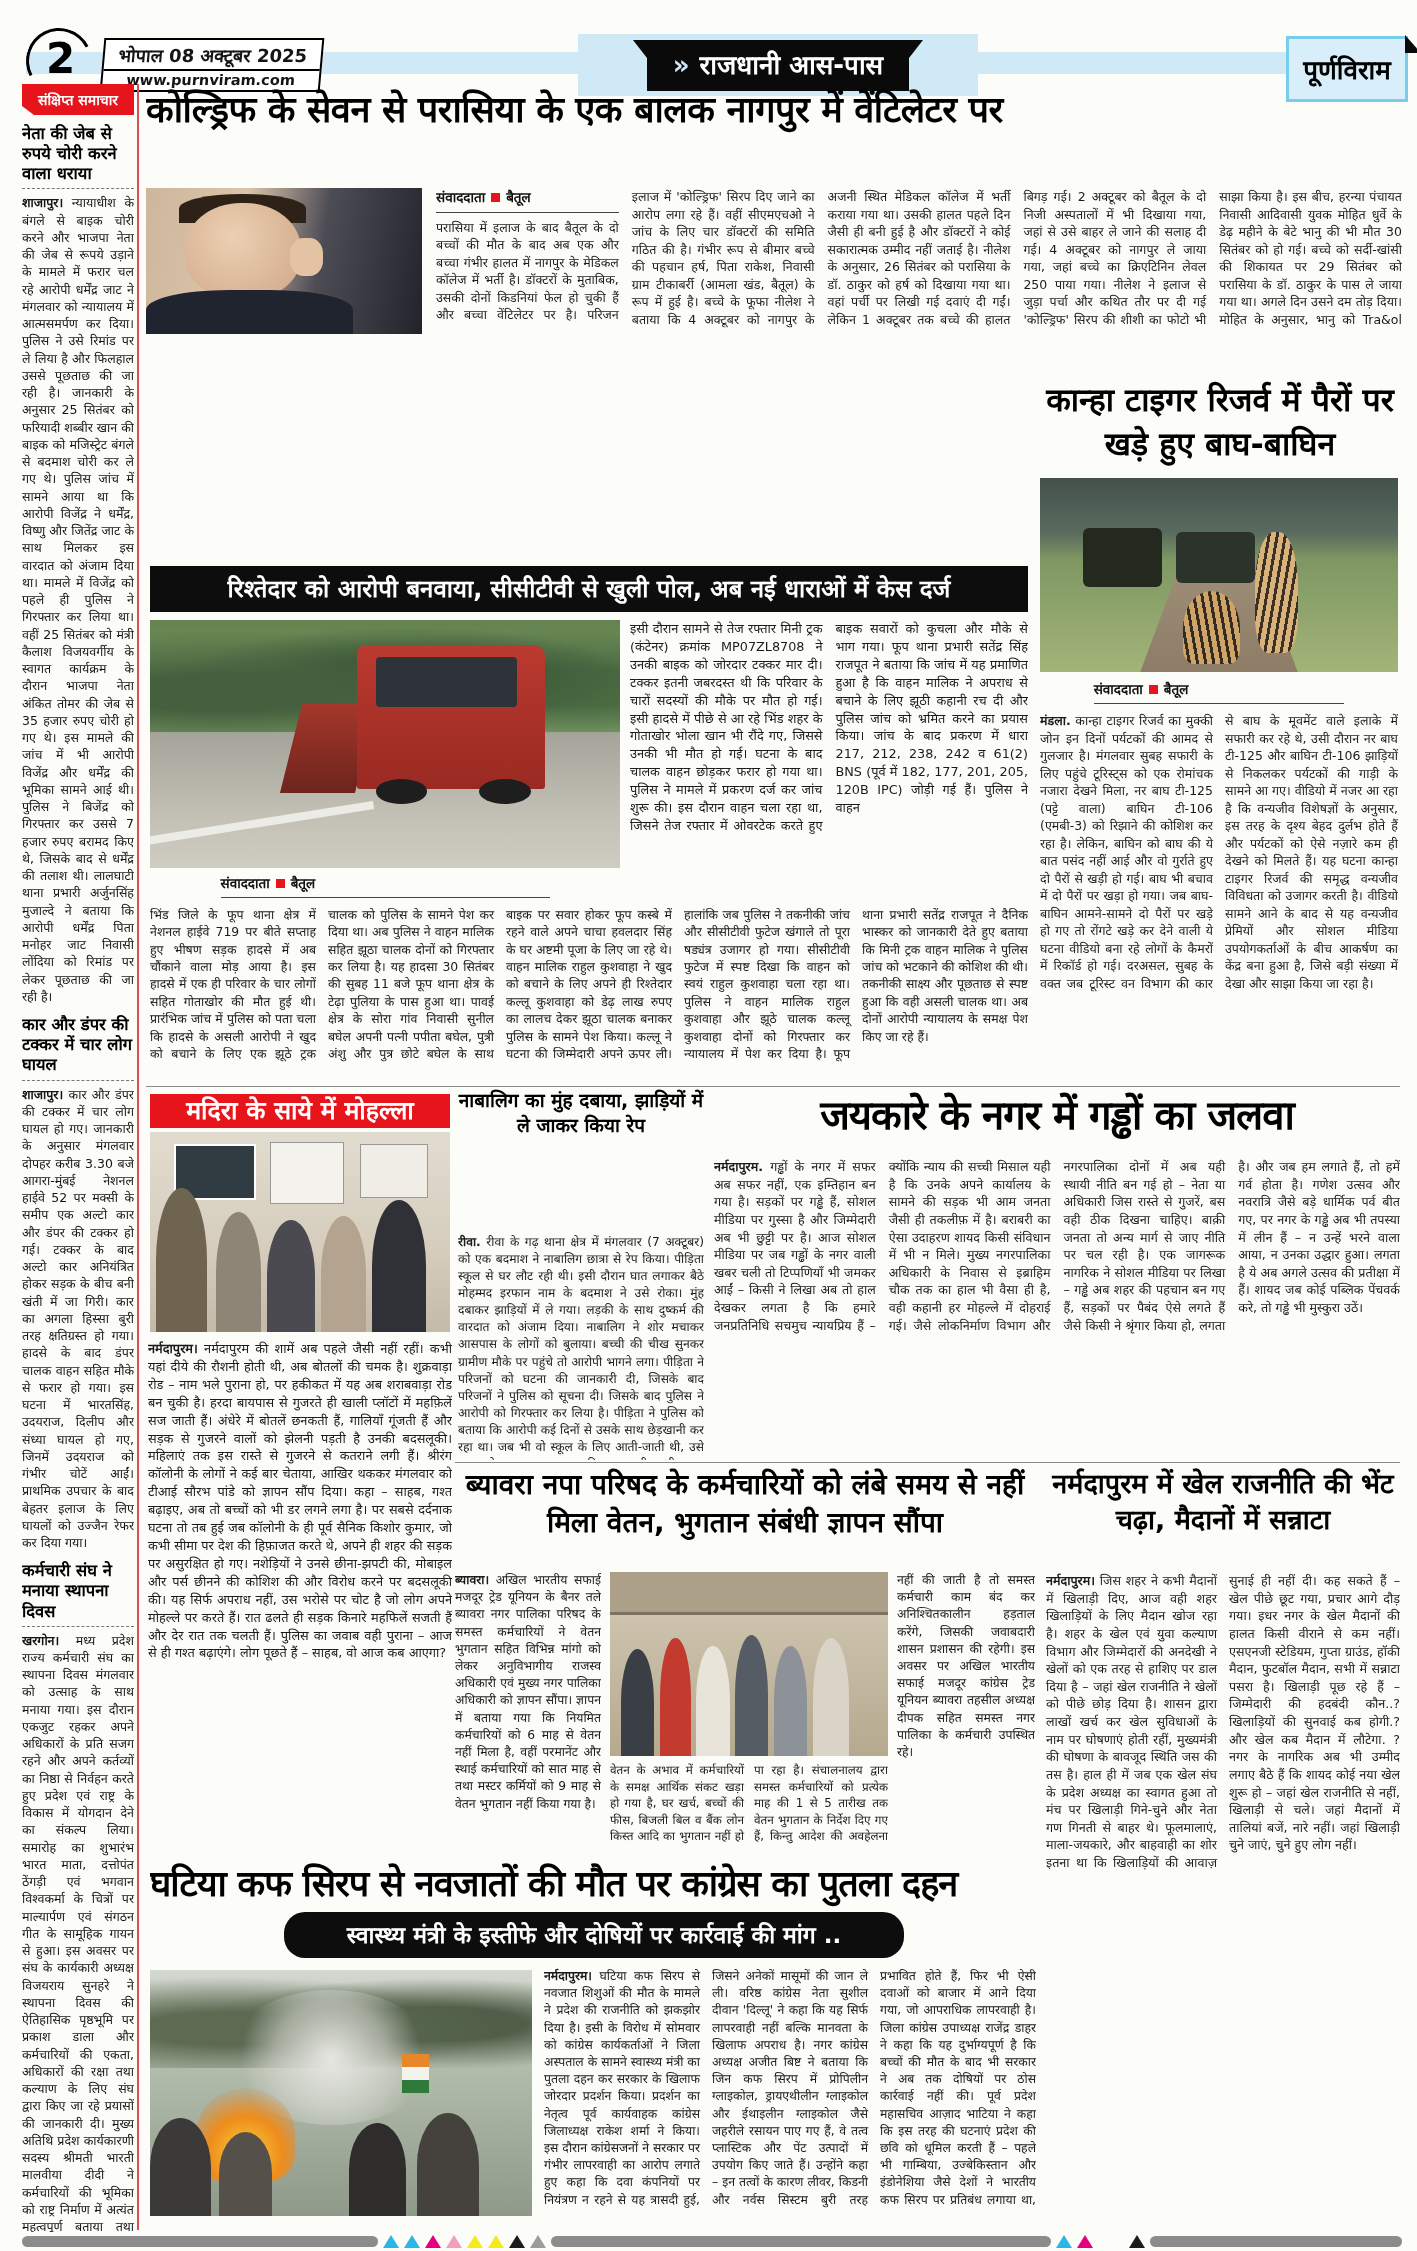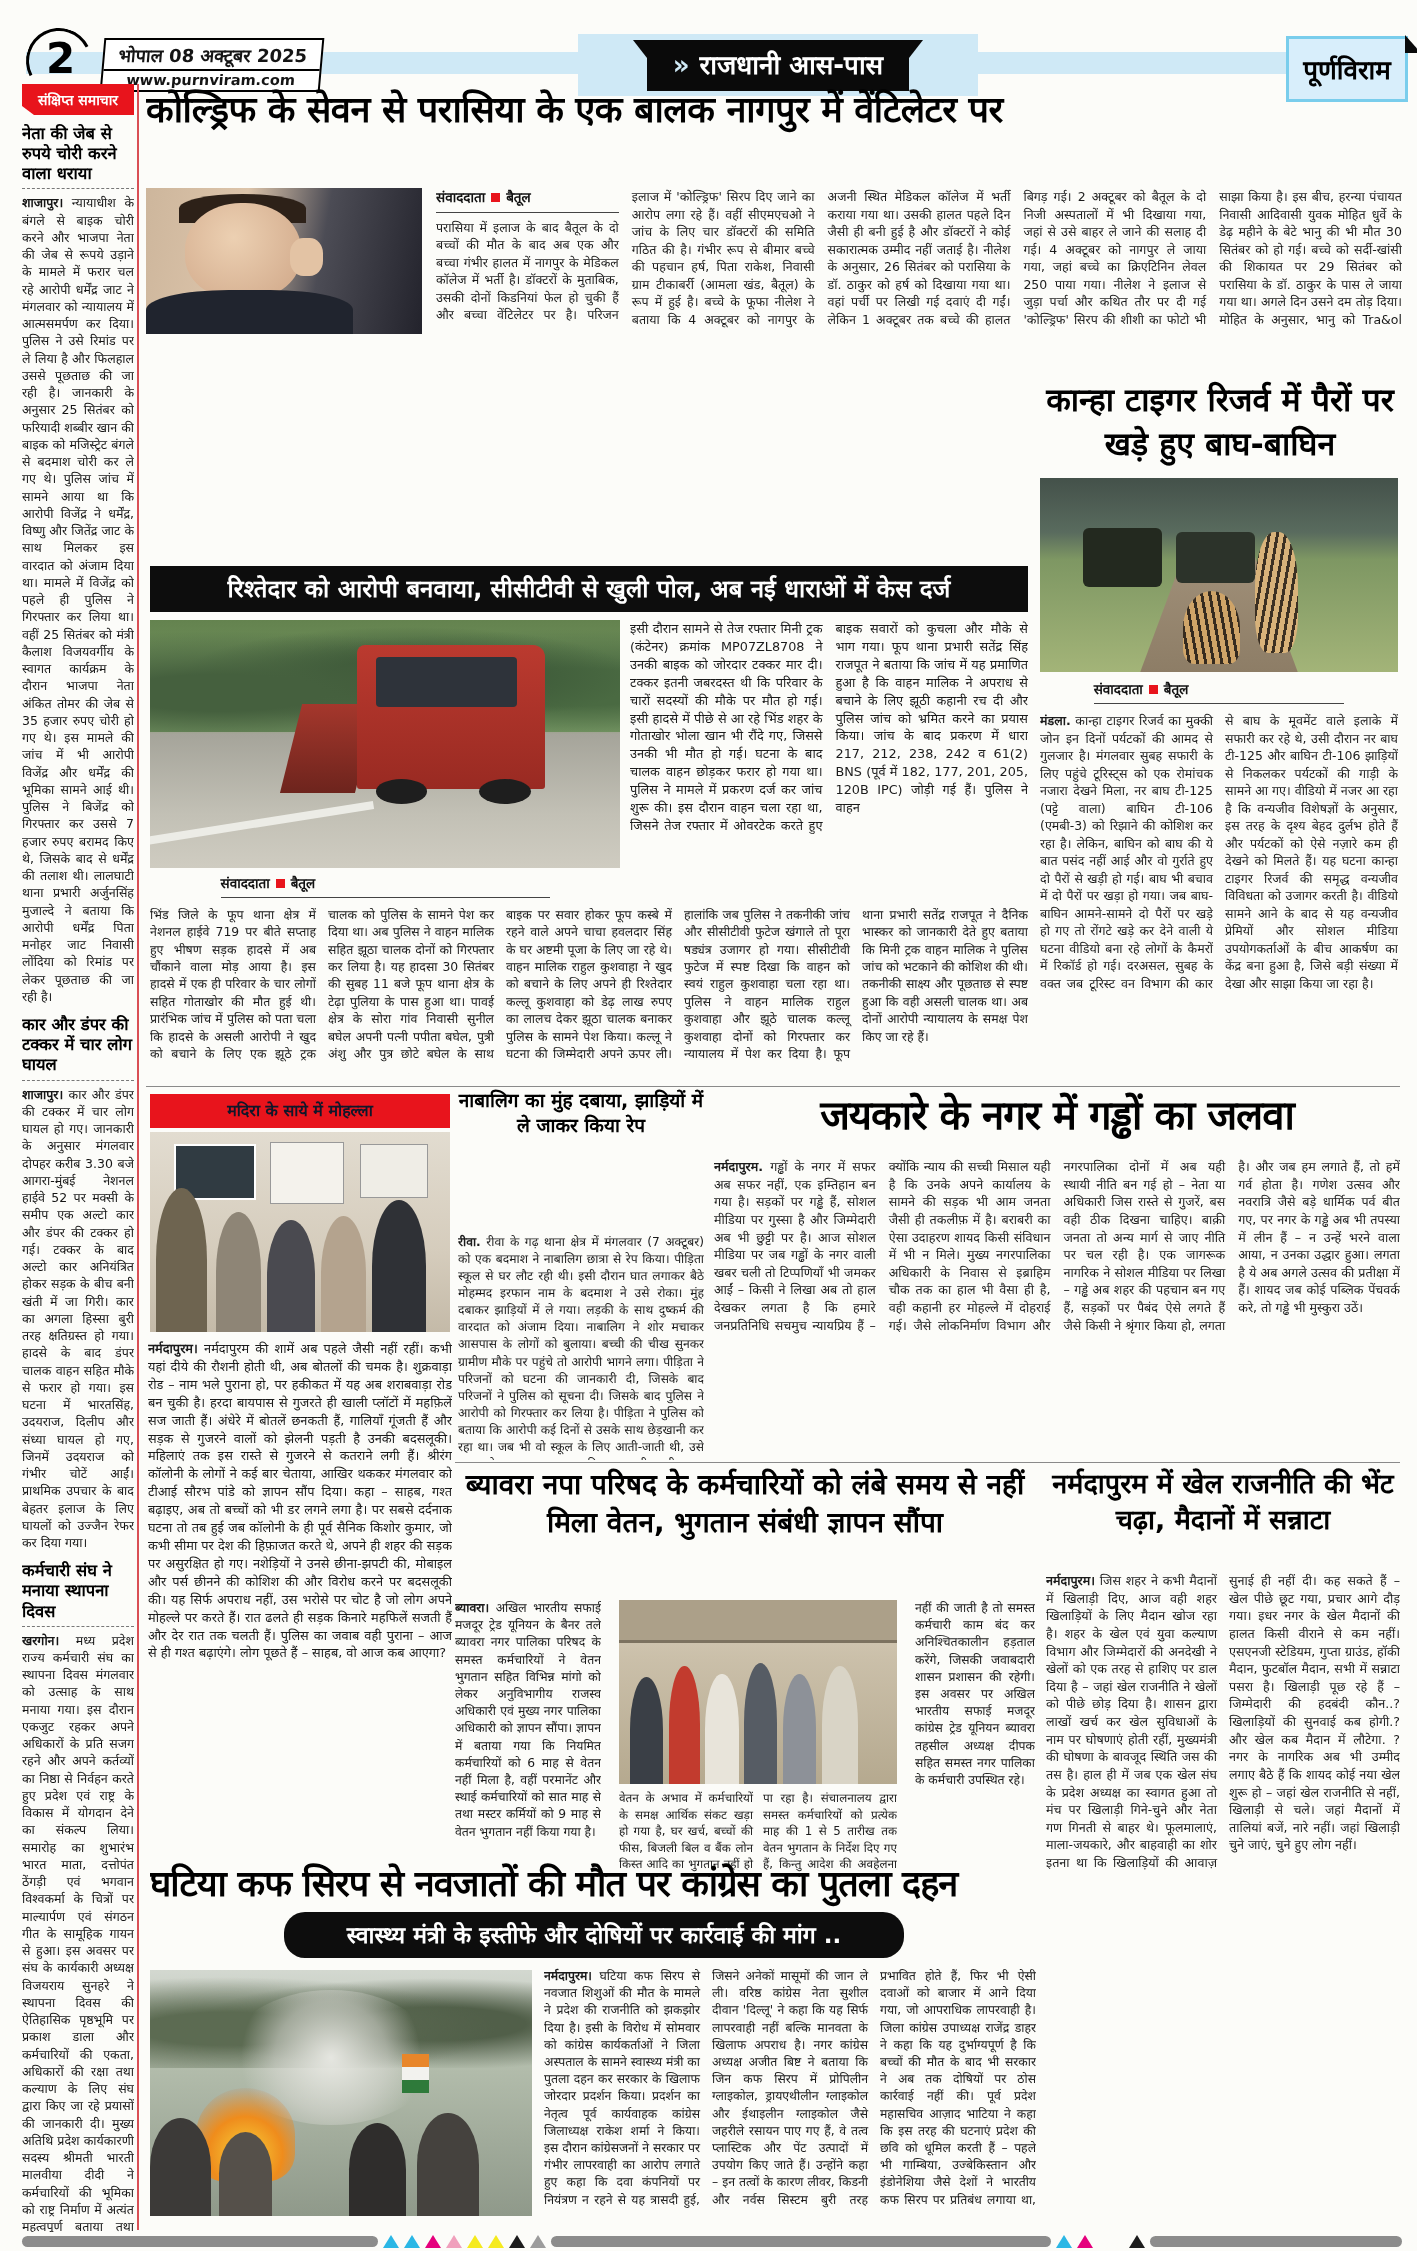--- a/index.html
+++ b/index.html
@@ -38,38 +38,38 @@
   .side-art h3{font-size:16.5px;line-height:1.22;font-weight:bold;margin:9px 0 5px;border-bottom:1px dashed #777;padding-bottom:4px;color:#000;}
   .side-art p{font-size:12.5px;line-height:1.38;text-align:justify;margin:0 0 10px;}
 
   
   h1,h2,h3{margin:0;color:#000;}
   .ts-head{left:146px;top:84px;width:1256px;font-size:36px;font-weight:bold;letter-spacing:-0.5px;}
   .main-head{left:146px;top:336px;width:886px;height:226px;font-size:66px;line-height:1.58;font-weight:bold;letter-spacing:-2px;overflow:hidden;}
   .strip{background:#0d0d0d;color:#fff;font-weight:bold;text-align:center;}
   .main-subhead{left:150px;top:566px;width:878px;height:46px;font-size:24px;line-height:46px;}
   .tiger-head{left:1040px;top:378px;width:360px;height:98px;font-size:32px;line-height:1.38;text-align:center;font-weight:bold;overflow:hidden;}
-  .madira-banner{left:150px;top:1094px;width:300px;height:34px;background:#e8141c;color:#0f172a;font-weight:bold;
-                 font-size:16px;text-align:center;line-height:34px;}
+  .madira-banner{left:150px;top:1094px;width:300px;height:34px;background:#e8141c;color:#ffffff;font-weight:bold;
+                 font-size:25px;text-align:center;line-height:34px;}
   .rape-head{left:458px;top:1088px;width:246px;height:142px;font-size:19px;line-height:1.32;text-align:center;font-weight:bold;overflow:hidden;}
   .gaddhe-head{left:712px;top:1086px;width:690px;height:62px;font-size:40px;text-align:center;font-weight:bold;letter-spacing:-1px;}
   .byavra-head{left:455px;top:1466px;width:580px;height:102px;font-size:28px;line-height:1.34;text-align:center;font-weight:bold;overflow:hidden;}
   .sports-head{left:1046px;top:1466px;width:354px;height:102px;font-size:27px;line-height:1.34;text-align:center;font-weight:bold;overflow:hidden;}
   .protest-head{left:150px;top:1858px;width:886px;height:52px;font-size:36px;font-weight:bold;letter-spacing:-1px;}
   .protest-subhead{left:284px;top:1912px;width:620px;height:46px;font-size:23px;line-height:46px;border-radius:21px;}
 
   
   .ts-body{left:436px;top:188px;width:966px;height:150px;columns:5;column-gap:13px;font-size:12.5px;overflow:hidden;}
   .main-upper{left:630px;top:620px;width:398px;height:250px;columns:2;column-gap:13px;font-size:12.8px;overflow:hidden;}
   .main-lower{left:150px;top:906px;width:878px;height:178px;columns:5;column-gap:12px;font-size:12.4px;overflow:hidden;}
   .tiger-body{left:1040px;top:712px;width:358px;height:372px;columns:2;column-gap:12px;font-size:12.5px;overflow:hidden;}
   .madira-body{left:148px;top:1340px;width:304px;height:516px;font-size:12.8px;overflow:hidden;}
   .rape-body{left:458px;top:1234px;width:246px;height:226px;font-size:12.2px;overflow:hidden;}
   .gaddhe-body{left:714px;top:1158px;width:686px;height:302px;columns:4;column-gap:13px;font-size:12.6px;overflow:hidden;}
-  .byavra-grid{left:455px;top:1572px;width:580px;height:288px;display:flex;gap:18px;margin-top:28px;}
+  .byavra-grid{left:455px;top:1572px;width:580px;height:288px;display:flex;gap:9px;}
   .by-left{width:146px;font-size:12.3px;overflow:hidden;}
   .by-mid{width:278px;}
   .by-midtext{margin-top:6px;columns:2;column-gap:10px;font-size:11.8px;height:92px;overflow:hidden;}
   .by-right{flex:1;font-size:12.3px;overflow:hidden;}
   .sports-body{left:1046px;top:1572px;width:354px;height:652px;columns:2;column-gap:12px;font-size:12.6px;overflow:hidden;}
   .protest-body{left:544px;top:1968px;width:492px;height:256px;columns:3;column-gap:12px;font-size:12.3px;overflow:hidden;}
 
   .byline{font-weight:bold;font-size:13.5px;text-align:left;color:#111;
           border-bottom:1.5px solid #444;padding-bottom:5px;margin-bottom:6px;}
   .red-sq{display:inline-block;width:9px;height:9px;background:#e8141c;margin:0 6px 0 6px;}

